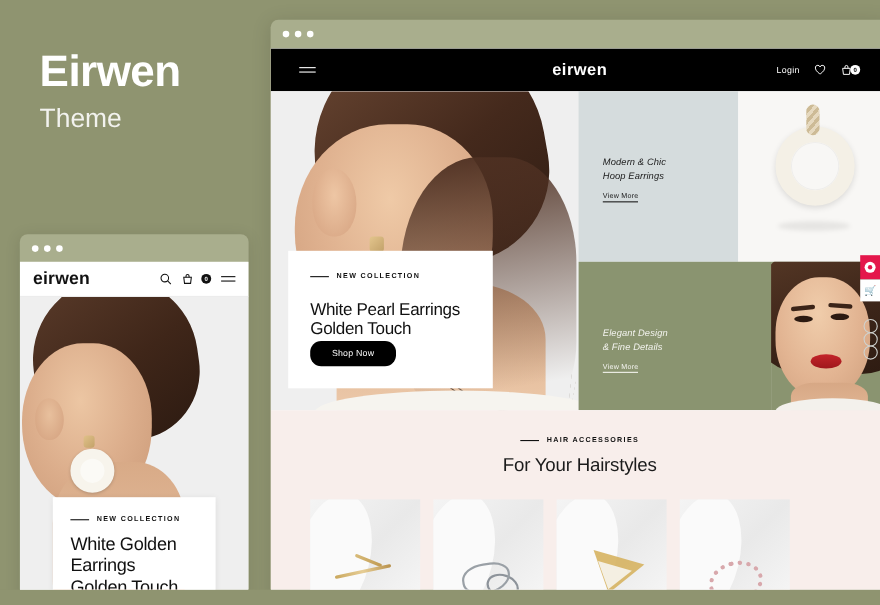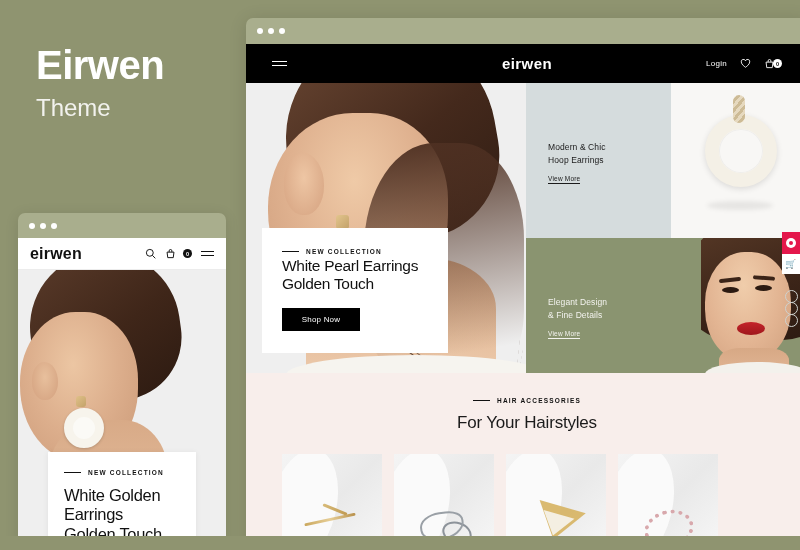--- a/index.html
+++ b/index.html
@@ -213,36 +213,36 @@
   .pm-collar { position:absolute; left: 4px; top: 124px; width: 104px; height: 24px;
     background:#f3f1ec; border-radius: 50% 50% 0 0; }
   .pm-ear-chain { position:absolute; left: 84px; top: 52px; width: 13px; height: 13px;
     border: 1.4px solid #cfd2cf; border-radius: 50%; }
   .pm-ear-chain2 { position:absolute; left: 84px; top: 64px; width: 13px; height: 13px;
     border: 1.4px solid #cfd2cf; border-radius: 50%; }
   .pm-ear-chain3 { position:absolute; left: 84px; top: 76px; width: 13px; height: 13px;
     border: 1.4px solid #cfd2cf; border-radius: 50%; }
 
   .panel-title {
-    font-size: 8.5px; line-height: 1.5; color: #1b1b1b; letter-spacing: 0.1px;
+    font-size: 8.5px; line-height: 1.5; color: #1b1b1b; letter-spacing: 0.1px; font-style: italic;
   }
   .panel-sage .panel-title, .panel-sage .view-more { color: #f3f3ee; }
   .view-more {
     display: inline-block; margin-top: 7px; font-size: 6.5px; color: #1b1b1b;
     border-bottom: 1px solid currentColor; padding-bottom: 1px;
     letter-spacing: 0.2px; cursor: pointer;
   }
   .panel-sage .view-more { border-bottom-color: #f3f3ee; }
 
   .hero-card {
     position: absolute; left: 16px; top: 145px; width: 186px; height: 125px;
     background: #fff; padding: 20px 20px 0 20px;
   }
-  .hero-card .card-head { font-size: 15.5px; margin-top: 2px; }
-  .hero-card .shop-btn { width: 78px; height: 23px; margin-top: 14px; font-size: 8px; }
+  .hero-card .card-head { font-size: 15.5px; margin-top: 18px; }
+  .hero-card .shop-btn { width: 78px; height: 23px; font-size: 8px; border-radius: 10px; }
 
   
   .lower { position: relative; width: 100%; height: 179px; background: #f8eeeb; padding-top: 24px; }
   .sec-eyebrow { display: flex; justify-content: center; }
   .sec-title {
     text-align: center; font-size: 17px; color: #1b1b1b; margin-top: 9px;
     letter-spacing: -0.2px; font-weight: 400;
   }
   .thumbs { display: flex; gap: 12px; padding: 21px 10px 0 36px; }
   .thumb { width: 100px; height: 100px; position: relative; overflow: hidden;

